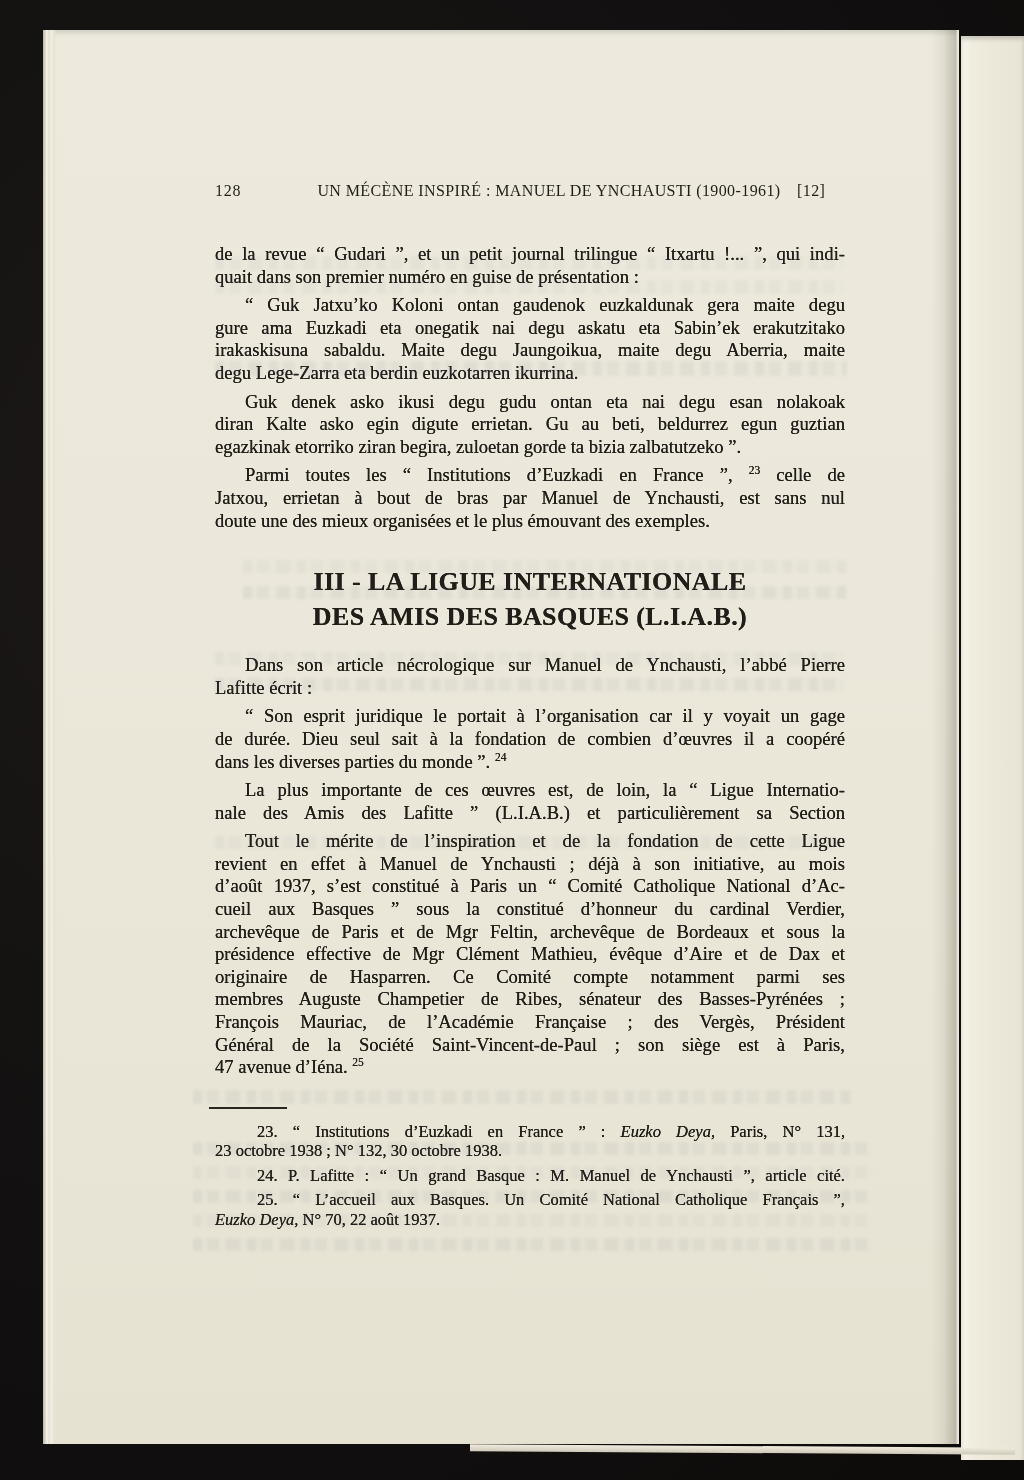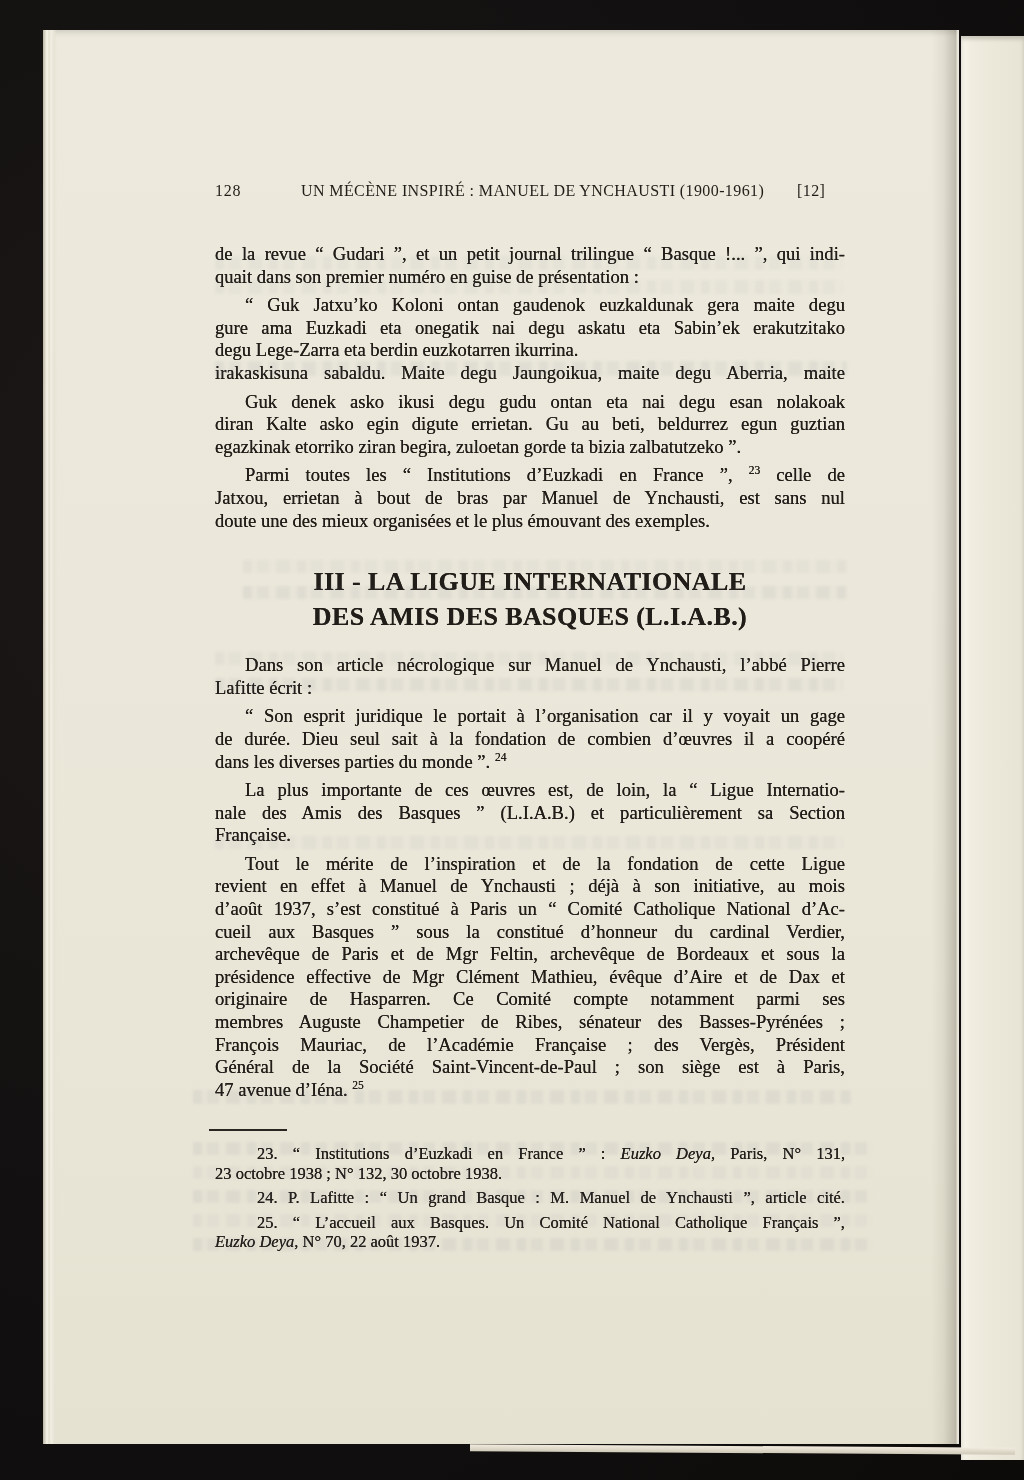--- a/index.html
+++ b/index.html
@@ -46,21 +46,21 @@
     position:relative;box-sizing:border-box;
     padding:151px 114px 0 172px;width:916px;height:1414px;
     color:#211d19;
   }
   .running-header{
     display:flex;align-items:baseline;
     font-size:16px;line-height:20px;letter-spacing:0.4px;
     margin-bottom:42px;white-space:nowrap;
   }
   .running-header .pagenum{width:86px;letter-spacing:0.8px;}
-  .running-header .rh-title{flex:1;text-align:left;}
+  .running-header .rh-title{flex:1;text-align:center;}
   .running-header .issue{width:48px;text-align:left;}
 
   .text-block{font-size:18.6px;line-height:22.6px;}
   .line{
     text-align:justify;text-align-last:justify;
     min-height:22.6px;
     text-shadow:0 0 0.35px currentColor;
   }
   .line.endline{text-align-last:left;}
   .para{margin:0 0 6px 0;}
@@ -107,28 +107,28 @@
     <div class="content">
 
       <div class="running-header">
         <span class="pagenum">128</span>
         <span class="rh-title">UN MÉCÈNE INSPIRÉ : MANUEL DE YNCHAUSTI (1900-1961)</span>
         <span class="issue">[12]</span>
       </div>
 
       <div class="text-block" id="body-text">
           <div class="para para">
-            <div class="line first"><span>de la revue “ Gudari ”, et un petit journal trilingue “ Basque !... ”, qui indi-</span></div>
+            <div class="line first"><span>de la revue “ Gudari ”, et un petit journal trilingue “ Itxartu !... ”, qui indi-</span></div>
             <div class="line endline"><span>quait dans son premier numéro en guise de présentation :</span></div>
           </div>
           <div class="para quote indent">
             <div class="line first"><span>“ Guk Jatxu’ko Koloni ontan gaudenok euzkaldunak gera maite degu</span></div>
             <div class="line"><span>gure ama Euzkadi eta onegatik nai degu askatu eta Sabin’ek erakutzitako</span></div>
+            <div class="line"><span>irakaskisuna sabaldu. Maite degu Jaungoikua, maite degu Aberria, maite</span></div>
             <div class="line endline"><span>degu Lege-Zarra eta berdin euzkotarren ikurrina.</span></div>
-            <div class="line"><span>irakaskisuna sabaldu. Maite degu Jaungoikua, maite degu Aberria, maite</span></div>
           </div>
           <div class="para quote indent">
             <div class="line first"><span>Guk denek asko ikusi degu gudu ontan eta nai degu esan nolakoak</span></div>
             <div class="line"><span>diran Kalte asko egin digute errietan. Gu au beti, beldurrez egun guztian</span></div>
             <div class="line endline"><span>egazkinak etorriko ziran begira, zuloetan gorde ta bizia zalbatutzeko ”.</span></div>
           </div>
           <div class="para indent">
             <div class="line first"><span>Parmi toutes les “ Institutions d’Euzkadi en France ”, </span><sup>23</sup><span> celle de</span></div>
             <div class="line"><span>Jatxou, errietan à bout de bras par Manuel de Ynchausti, est sans nul</span></div>
             <div class="line endline"><span>doute une des mieux organisées et le plus émouvant des exemples.</span></div>
@@ -141,22 +141,21 @@
             <div class="line first"><span>Dans son article nécrologique sur Manuel de Ynchausti, l’abbé Pierre</span></div>
             <div class="line endline"><span>Lafitte écrit :</span></div>
           </div>
           <div class="para quote indent">
             <div class="line first"><span>“ Son esprit juridique le portait à l’organisation car il y voyait un gage</span></div>
             <div class="line"><span>de durée. Dieu seul sait à la fondation de combien d’œuvres il a coopéré</span></div>
             <div class="line endline"><span>dans les diverses parties du monde ”. </span><sup>24</sup></div>
           </div>
           <div class="para indent">
             <div class="line first"><span>La plus importante de ces œuvres est, de loin, la “ Ligue Internatio-</span></div>
-            <div class="line"><span>nale des Amis des Basques ” (L.I.A.B.) et particulièrement sa Section</span></div>
-            <div class="line endline"><span>Française.</span></div>
+            <div class="line"><span>nale des Amis des Lafitte ” (L.I.A.B.) et particulièrement sa Section</span></div>
           </div>
           <div class="para indent">
             <div class="line first"><span>Tout le mérite de l’inspiration et de la fondation de cette Ligue</span></div>
             <div class="line"><span>revient en effet à Manuel de Ynchausti ; déjà à son initiative, au mois</span></div>
             <div class="line"><span>d’août 1937, s’est constitué à Paris un “ Comité Catholique National d’Ac-</span></div>
             <div class="line"><span>cueil aux Basques ” sous la constitué d’honneur du cardinal Verdier,</span></div>
             <div class="line"><span>archevêque de Paris et de Mgr Feltin, archevêque de Bordeaux et sous la</span></div>
             <div class="line"><span>présidence effective de Mgr Clément Mathieu, évêque d’Aire et de Dax et</span></div>
             <div class="line"><span>originaire de Hasparren. Ce Comité compte notamment parmi ses</span></div>
             <div class="line"><span>membres Auguste Champetier de Ribes, sénateur des Basses-Pyrénées ;</span></div>

